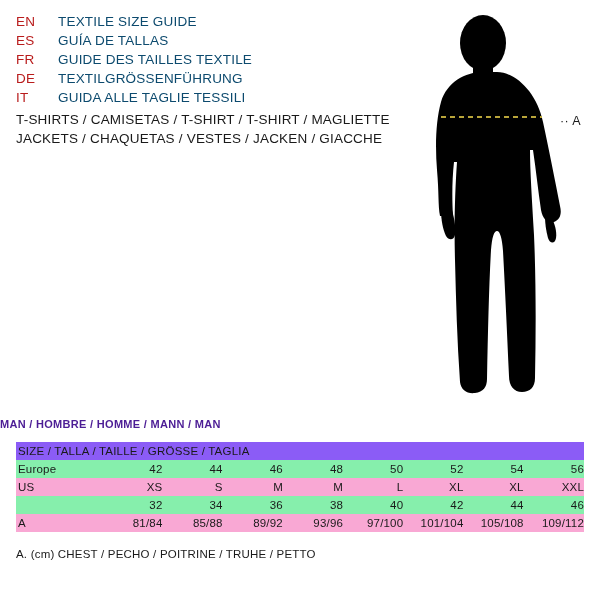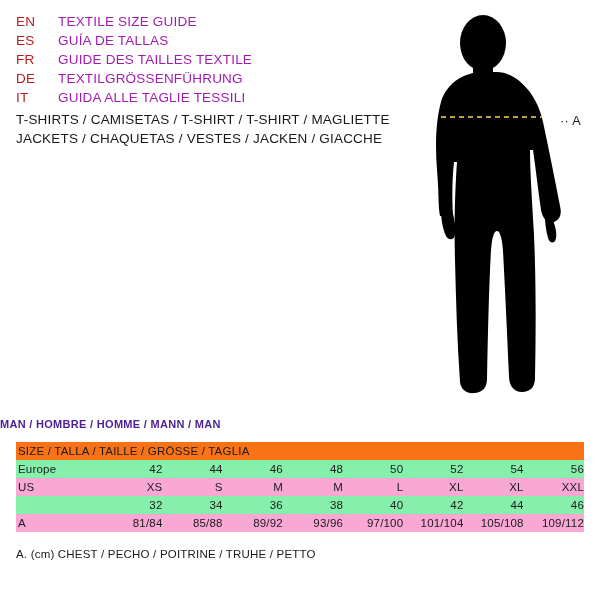--- a/index.html
+++ b/index.html
@@ -34,21 +34,21 @@
     height: 19px;
     font-size: 13.5px;
     letter-spacing: 0.2px;
   }
   .lang-code {
     width: 42px;
     flex: 0 0 42px;
     color: #b91c1c;
   }
   .lang-text {
-    color: #a21caf;
+    color: #0c4a6e;
     white-space: nowrap;
   }
 
   
   .category-block {
     position: absolute;
     left: 16px;
     top: 110px;
     width: 400px;
   }
@@ -105,21 +105,21 @@
   }
   .size-table td.label-cell {
     width: 84px;
     padding-left: 2px;
   }
   .size-table td.val {
     width: 60px;
     text-align: right;
   }
   tr.row-head td {
-    background: #f97316;
+    background: #8b5cf6;
     font-weight: normal;
   }
   tr.row-a td, tr.row-c td {
     background: #86efac;
   }
   tr.row-b td, tr.row-d td {
     background: #f9a8d4;
   }
 
   

